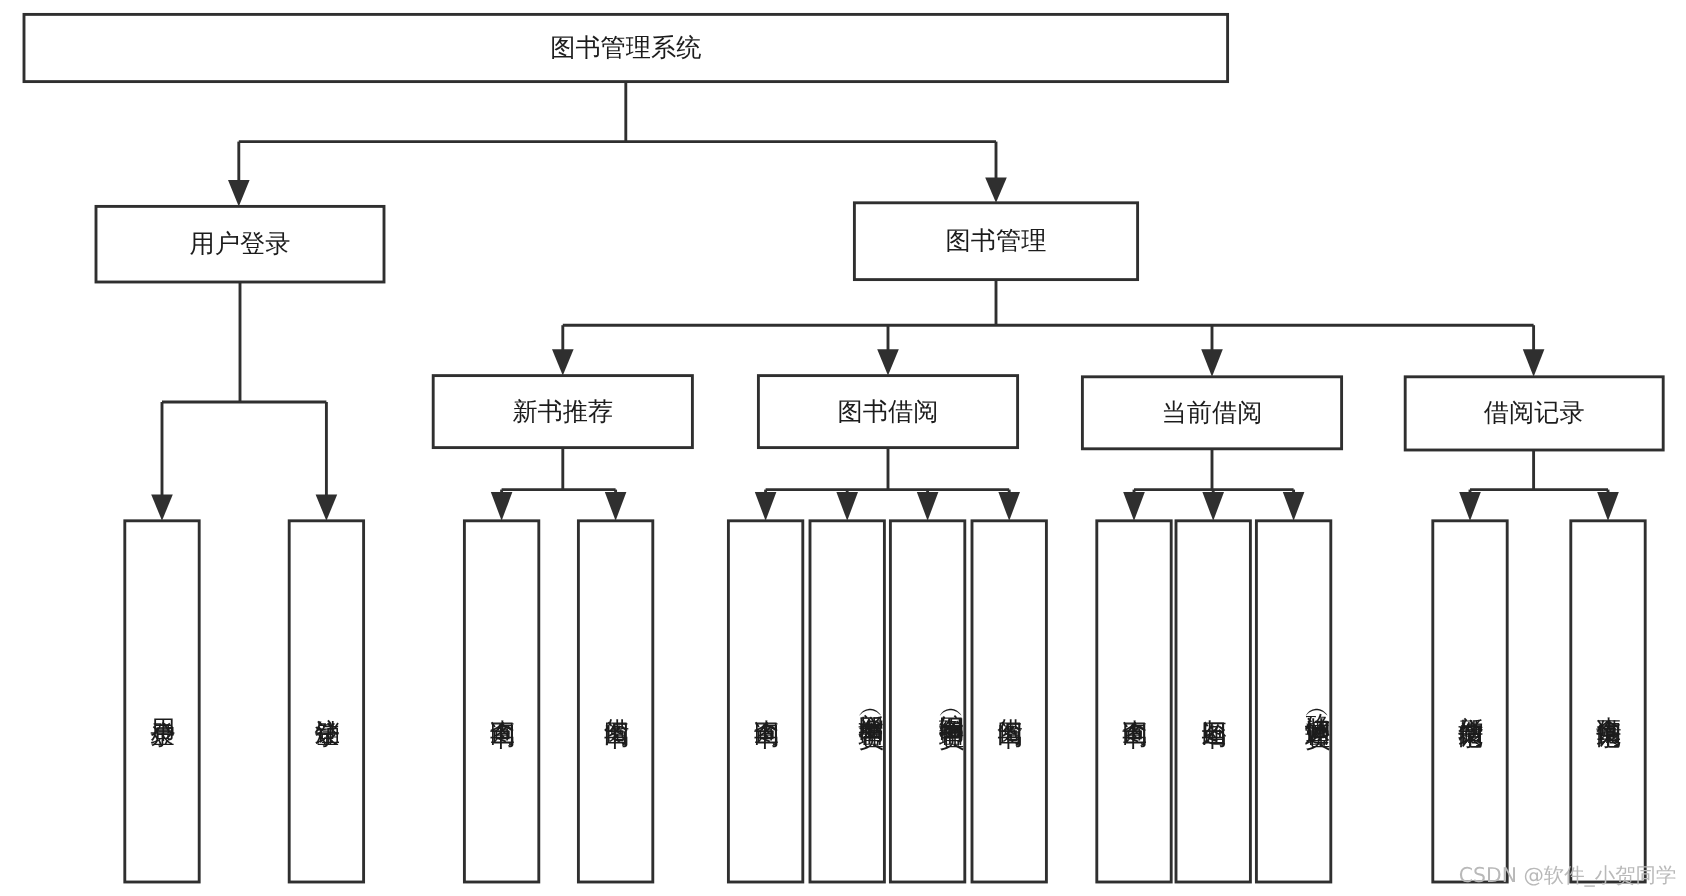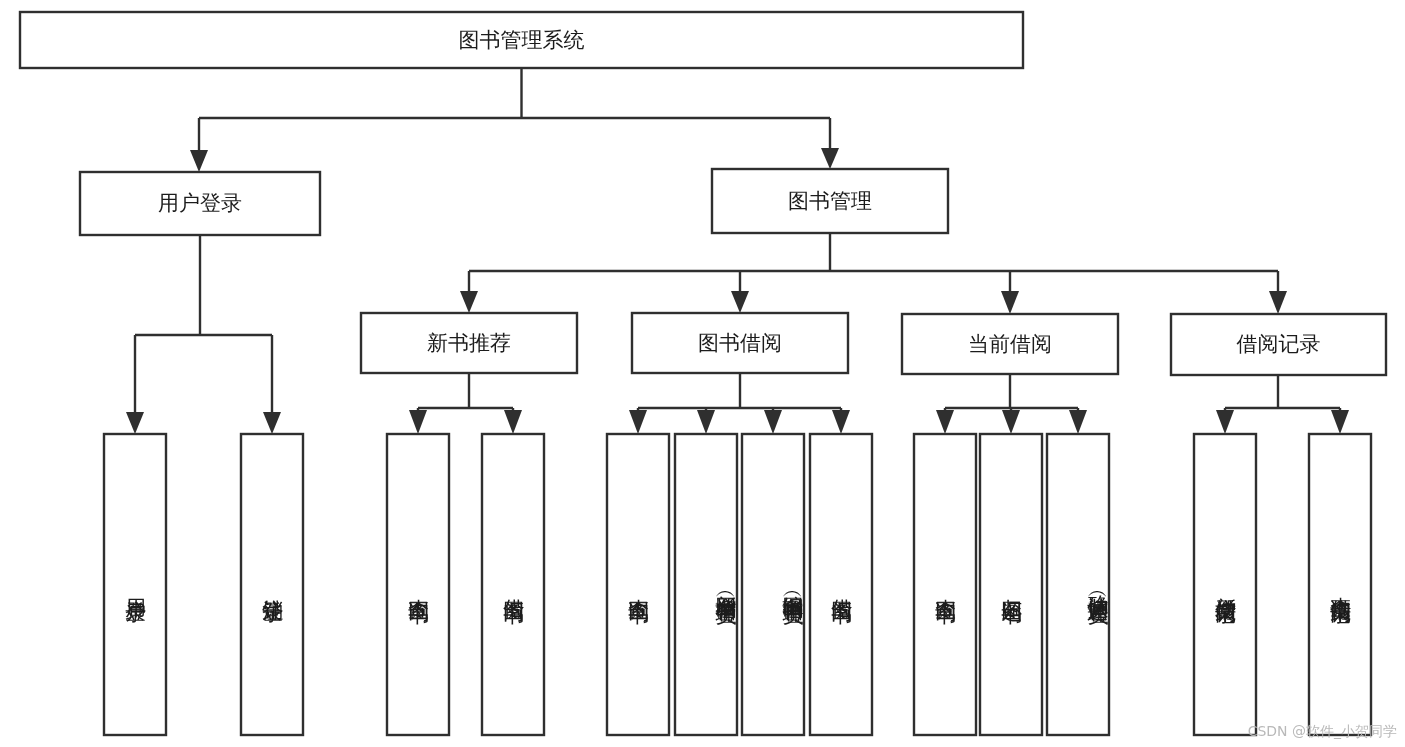--- a/index.html
+++ b/index.html
@@ -58,21 +58,21 @@
     letter-spacing: 1.5px;
     white-space: nowrap;
     text-align: center;
     pointer-events: none;
   }
   .watermark {
     position: absolute;
     right: 8px;
     bottom: 6px;
     font-family: "DejaVu Sans", "Liberation Sans", sans-serif;
-    font-size: 14px;
+    font-size: 17px;
     color: #b9b9b9;
     white-space: nowrap;
   }
 </style>
 </head>
 <body>
 
 <div id="diagram-root">
 
   <svg id="tree-svg" viewBox="0 0 1405 747">

